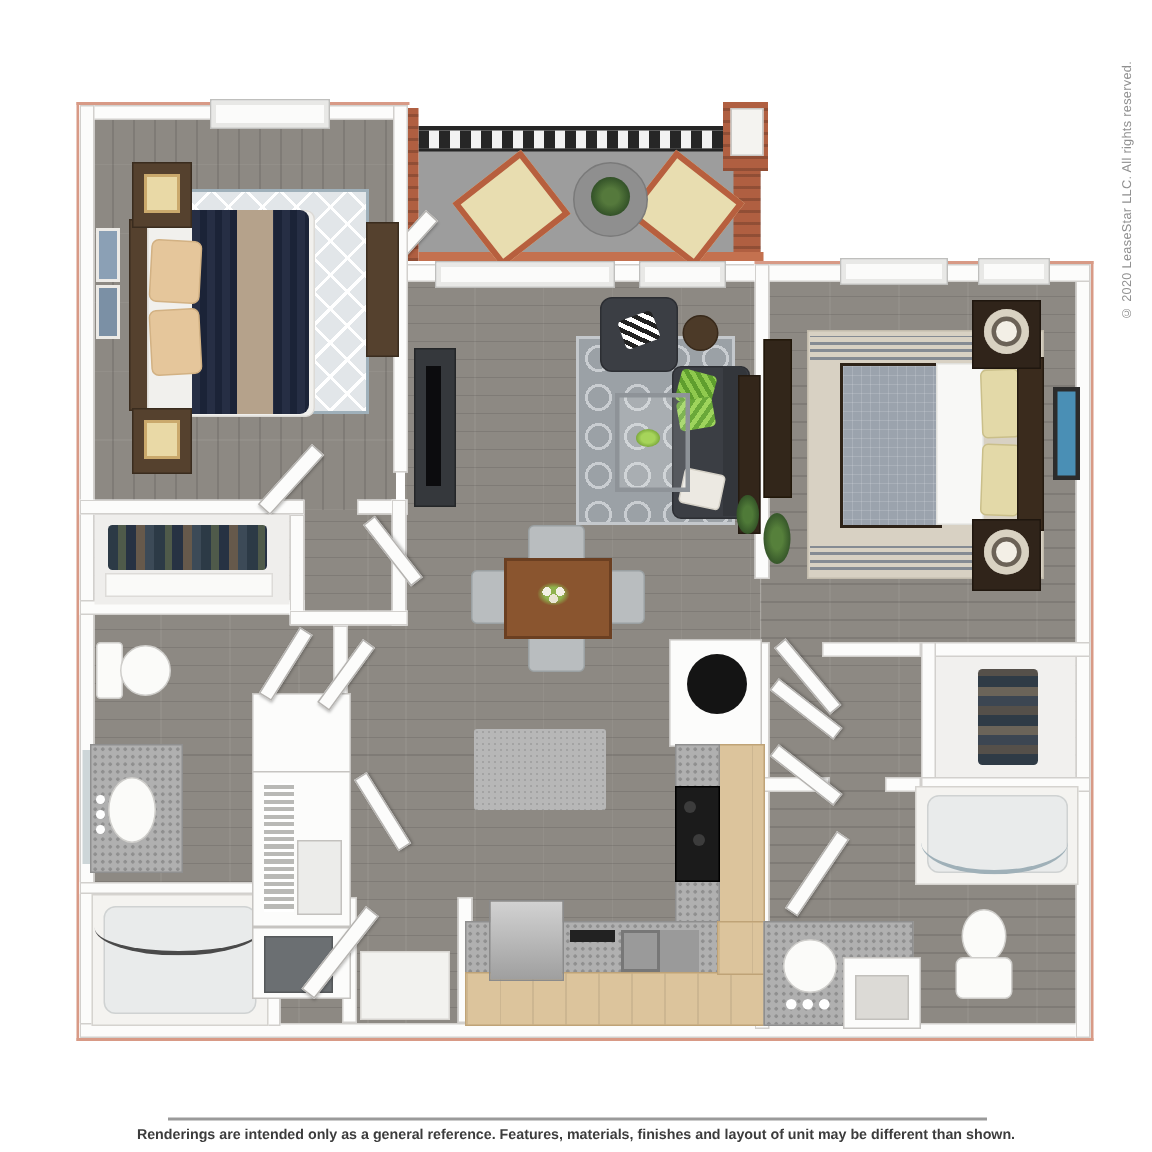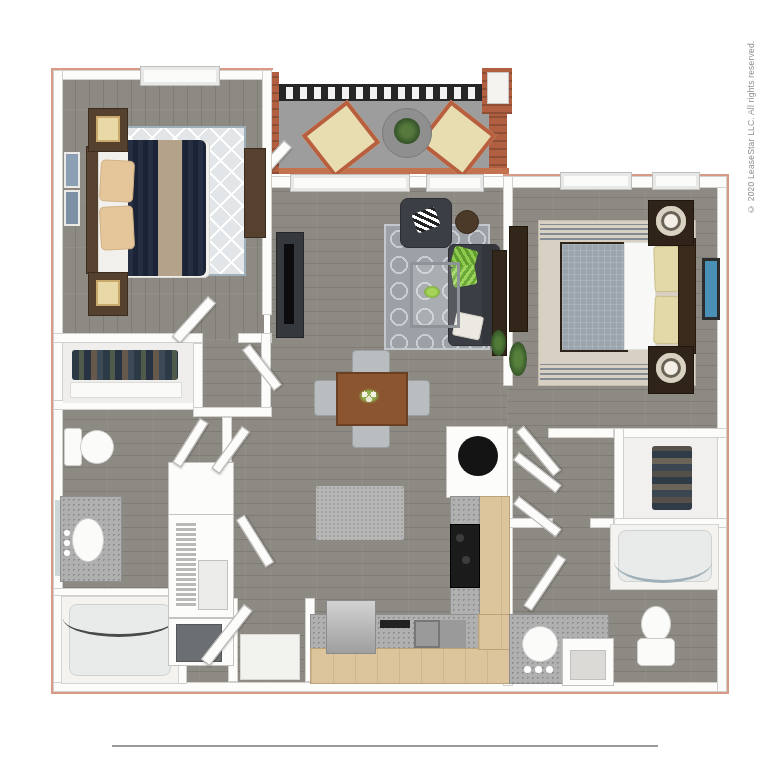--- a/index.html
+++ b/index.html
@@ -224,14 +224,15 @@
   <div class="porcelain" style="left:641px;top:606px;width:28px;height:34px;border-radius:50%;"></div>
   <div class="porcelain" style="left:637px;top:638px;width:36px;height:26px;border-radius:5px;"></div>
   <div class="counter" style="left:509px;top:614px;width:98px;height:68px;"></div>
   <div class="porcelain" style="left:522px;top:626px;width:34px;height:34px;border-radius:50%;"></div>
   <div class="abs" style="left:524px;top:666px;width:7px;height:7px;border-radius:50%;background:#fff;box-shadow:11px 0 0 #fff,22px 0 0 #fff;"></div>
   <div class="box" style="left:562px;top:638px;width:50px;height:46px;"></div>
   <div class="abs" style="left:570px;top:650px;width:34px;height:28px;background:#dcdad6;border:1px solid #c2c0bc;"></div>
 
   <div class="copyright">© 2020 LeaseStar LLC. All rights reserved.</div>
   <div class="rule"></div>
+  <div class="disclaimer">Renderings are intended only as a general reference. Features, materials, finishes and layout of unit may be different than shown.</div>
 
 </div>
 
 </body></html>

